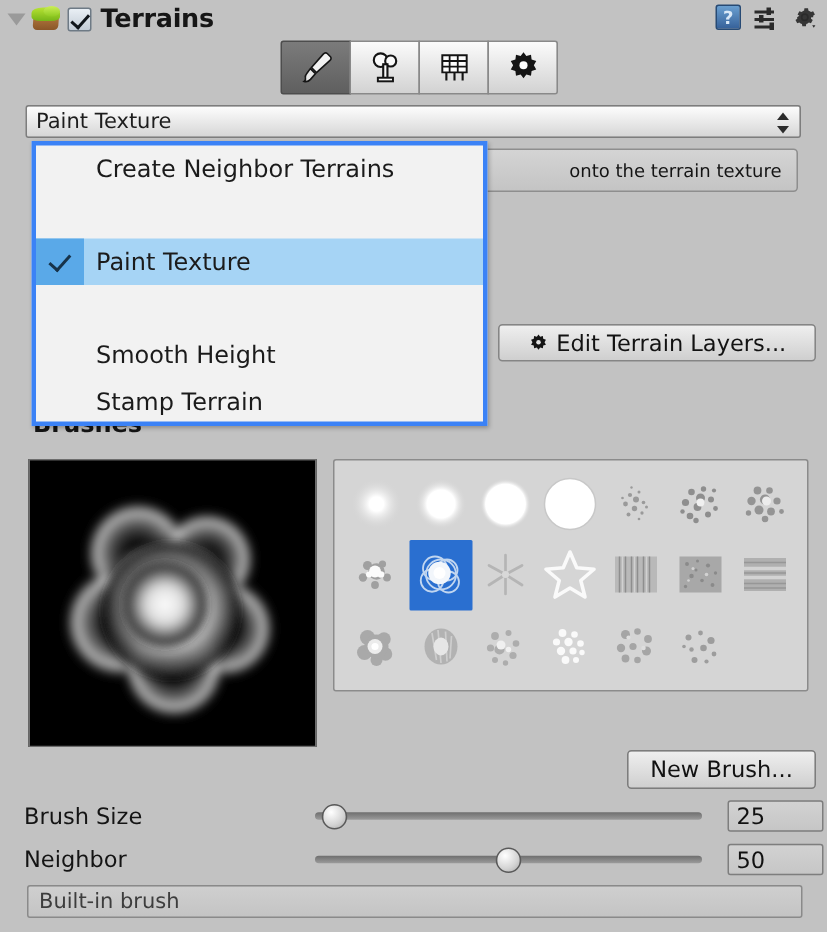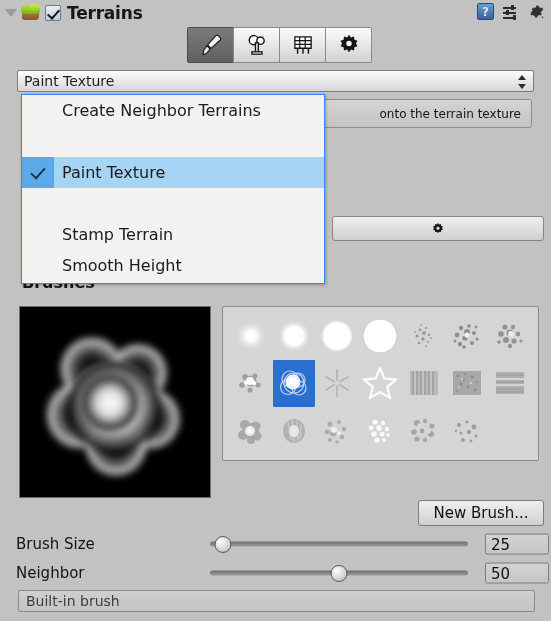--- a/index.html
+++ b/index.html
@@ -220,21 +220,21 @@
     border: 1px solid #8a8a8a; border-radius: 2px;
     display: flex; align-items: center; padding-left: 7px;
     font-size: 14px; color: #3d3d3d;
   }
 
   
   .popup {
     position: absolute; left: 21px; top: 94px;
     width: 304px; height: 190px;
     background: #f2f2f2;
-    border: 1px solid #3b82f6;
+    border: 3px solid #3b82f6;
     box-shadow: 1px 1px 3px rgba(0,0,0,0.28);
     z-index: 50;
   }
   .popup-item {
     height: 31px; display: flex; align-items: center;
     font-size: 16px; color: #1b1b1b;
   }
   .popup-item .check-col {
     width: 32px; height: 31px; display: flex;
     align-items: center; justify-content: center; flex: none;
@@ -323,20 +323,21 @@
 
   <div class="helpbox">
     <span>onto the terrain texture</span>
   </div>
 
   <div class="edit-layers">
     <svg viewBox="0 0 24 24" width="14" height="14">
       <path fill="#141414" d="M12 1.8l1.9 2.6 3.1-.9.4 3.2 3.1 1-1.6 2.8 1.6 2.8-3.1 1-.4 3.2-3.1-.9L12 19.2l-1.9-2.6-3.1.9-.4-3.2-3.1-1L5.1 10.5 3.5 7.7l3.1-1 .4-3.2 3.1.9z"></path>
       <circle cx="12" cy="10.5" r="2.6" fill="#e2e2e2"></circle>
     </svg>
+    <span>Edit Terrain Layers...</span>
   </div>
 
   <div class="brushes-label">Brushes</div>
 
   <div class="brush-preview">
     <svg viewBox="0 0 192 192" width="192" height="192">
       <defs>
         <radialGradient id="cloudg">
           <stop offset="0%" stop-color="#ffffff"></stop>
           <stop offset="45%" stop-color="#dcdcdc"></stop>
@@ -683,21 +684,21 @@
     </div>
     <div class="popup-item checked">
       <span class="check-col"></span>
       <span class="ilabel">Paint Texture</span>
     </div>
     <div class="popup-item">
       <span class="check-col"></span>
     </div>
     <div class="popup-item">
       <span class="check-col"></span>
-      <span class="ilabel">Stamp Terrain</span>
+      <span class="ilabel">Smooth Height</span>
     </div>
     <div class="popup-item">
       <span class="check-col"></span>
-      <span class="ilabel">Smooth Height</span>
+      <span class="ilabel">Stamp Terrain</span>
     </div>
   </div>
 
 </div>
 
 </body></html>

